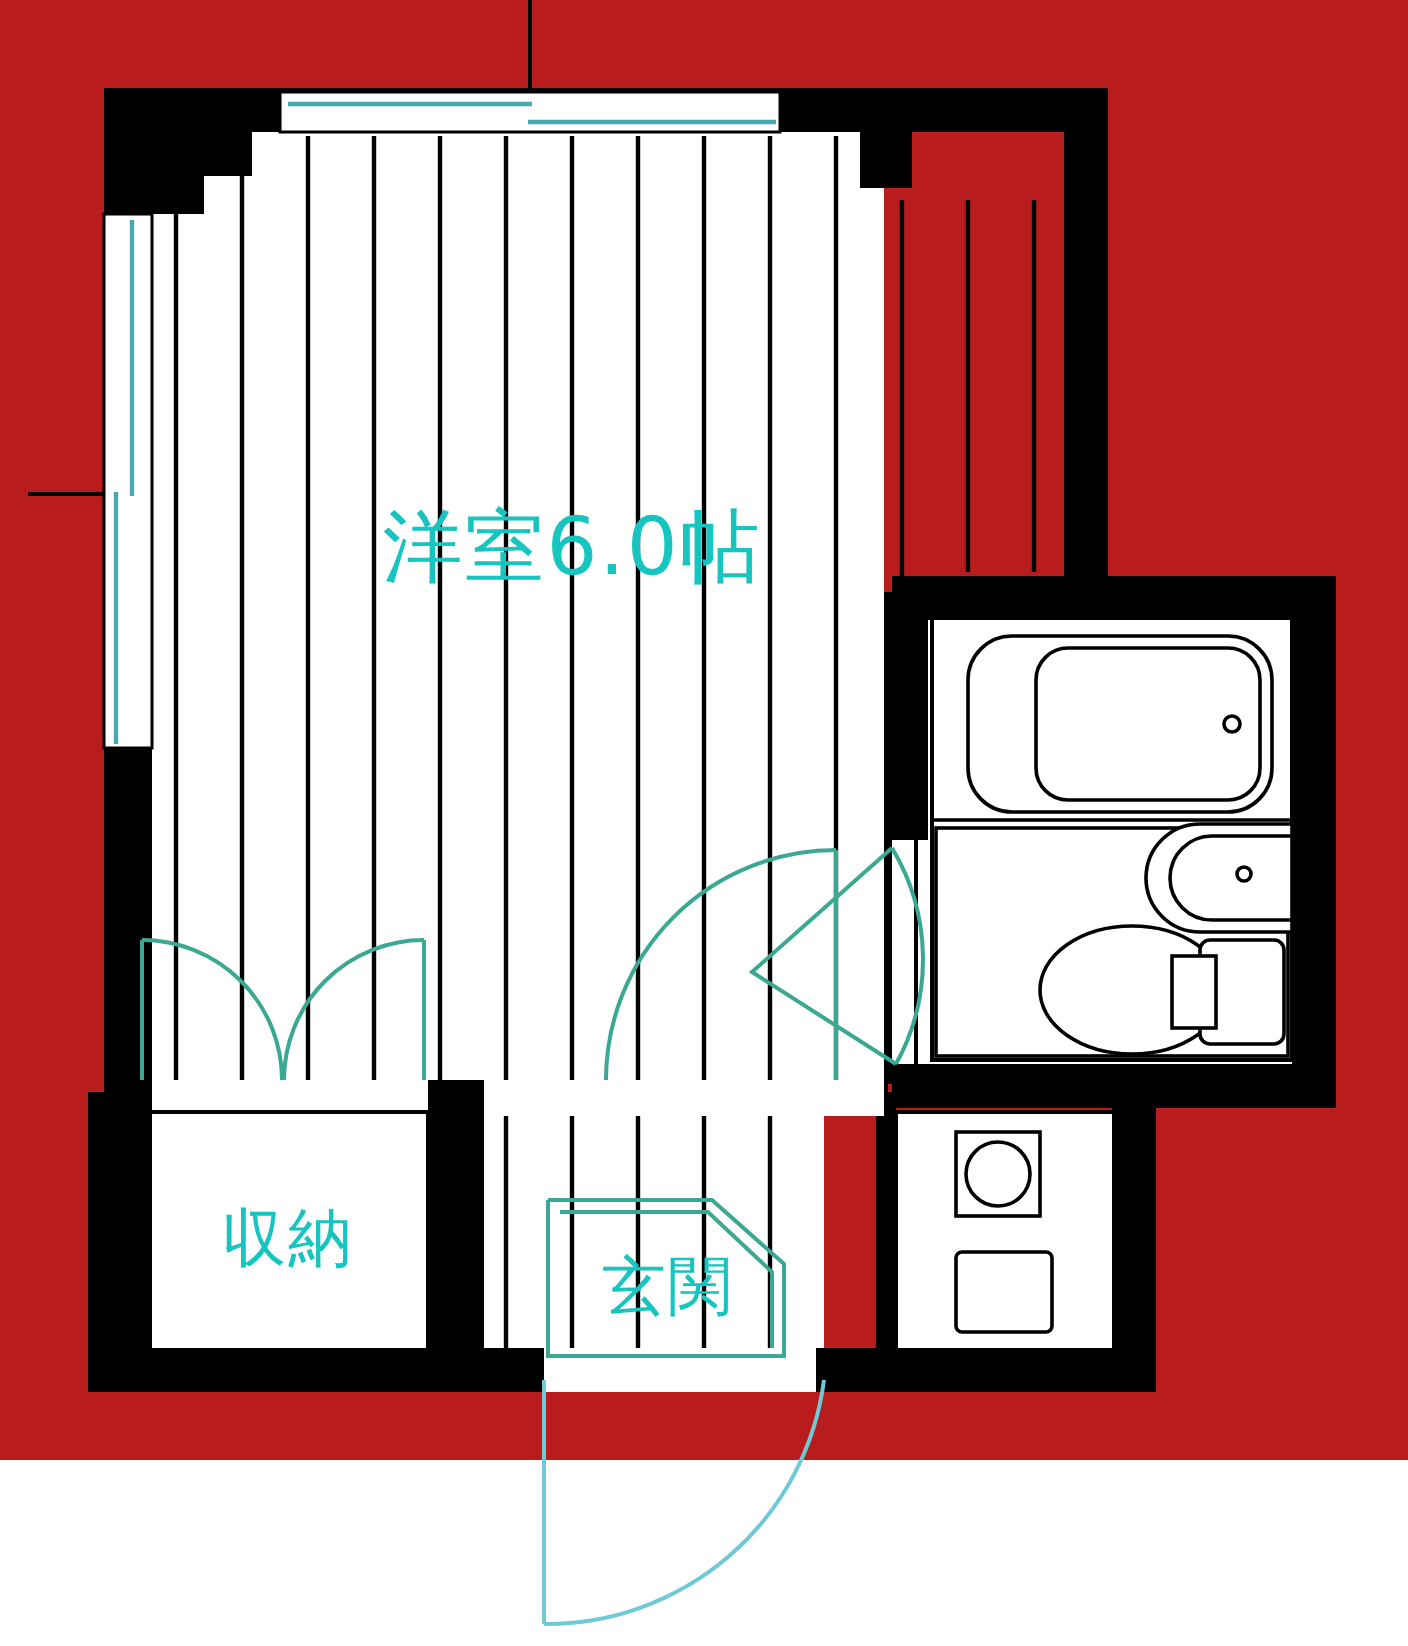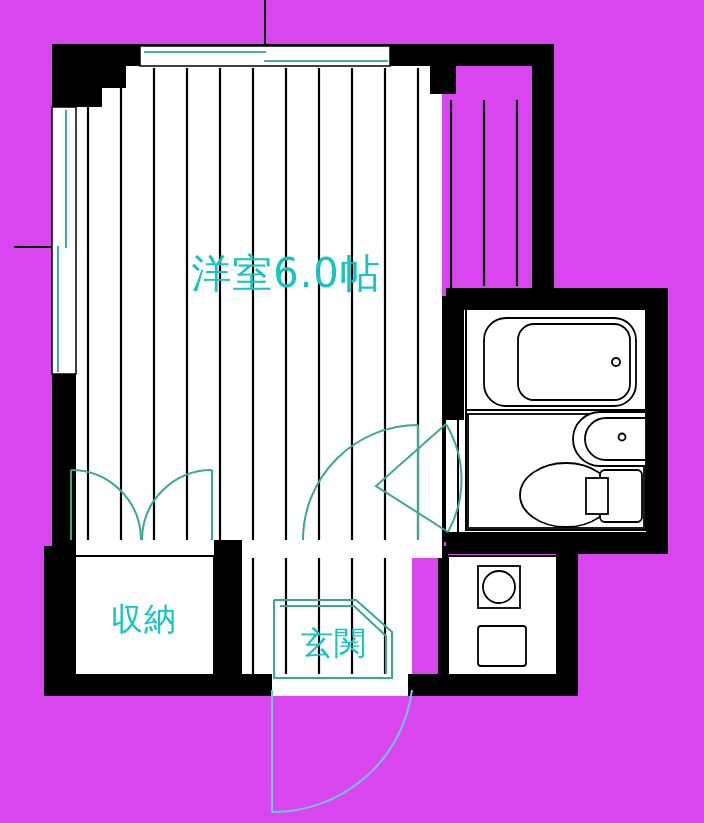--- a/index.html
+++ b/index.html
@@ -9,22 +9,22 @@
   }
   body {
     width: 704px;
     height: 823px;
     font-family: "DejaVu Sans", "Liberation Sans", sans-serif;
     overflow: hidden;
   }
   #floorplan-root {
     position: relative;
     width: 704px;
-    height: 823px;
-    background: #d946ef;
+    height: 730px;
+    background: #b91c1c;
   }
   #floorplan-svg {
     position: absolute;
     left: 0;
     top: 0;
     width: 704px;
     height: 823px;
     display: block;
   }
   .room-label {

